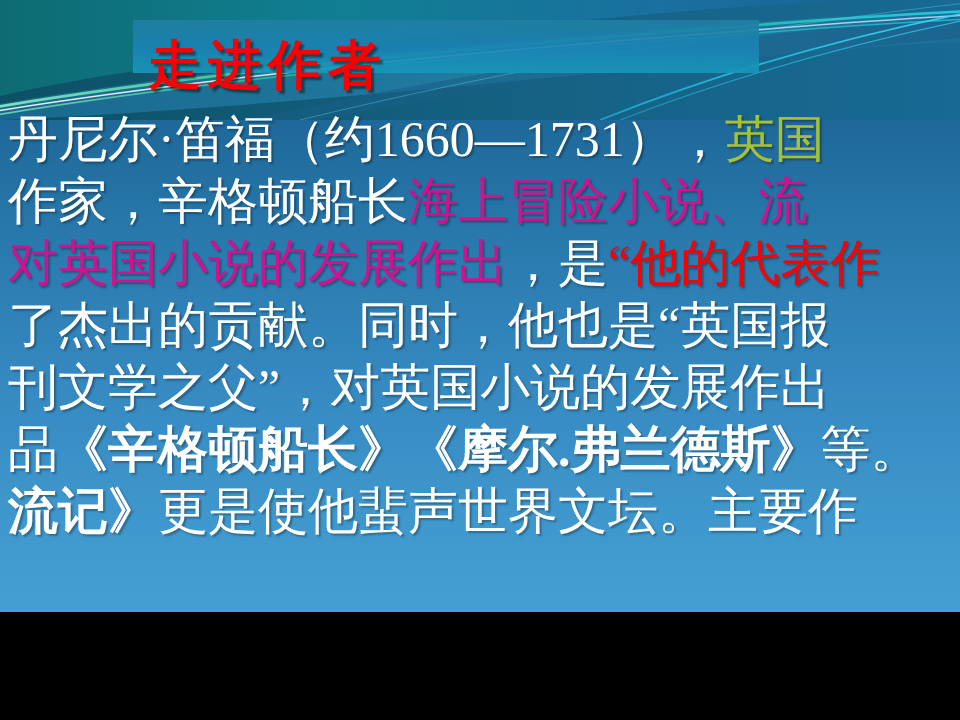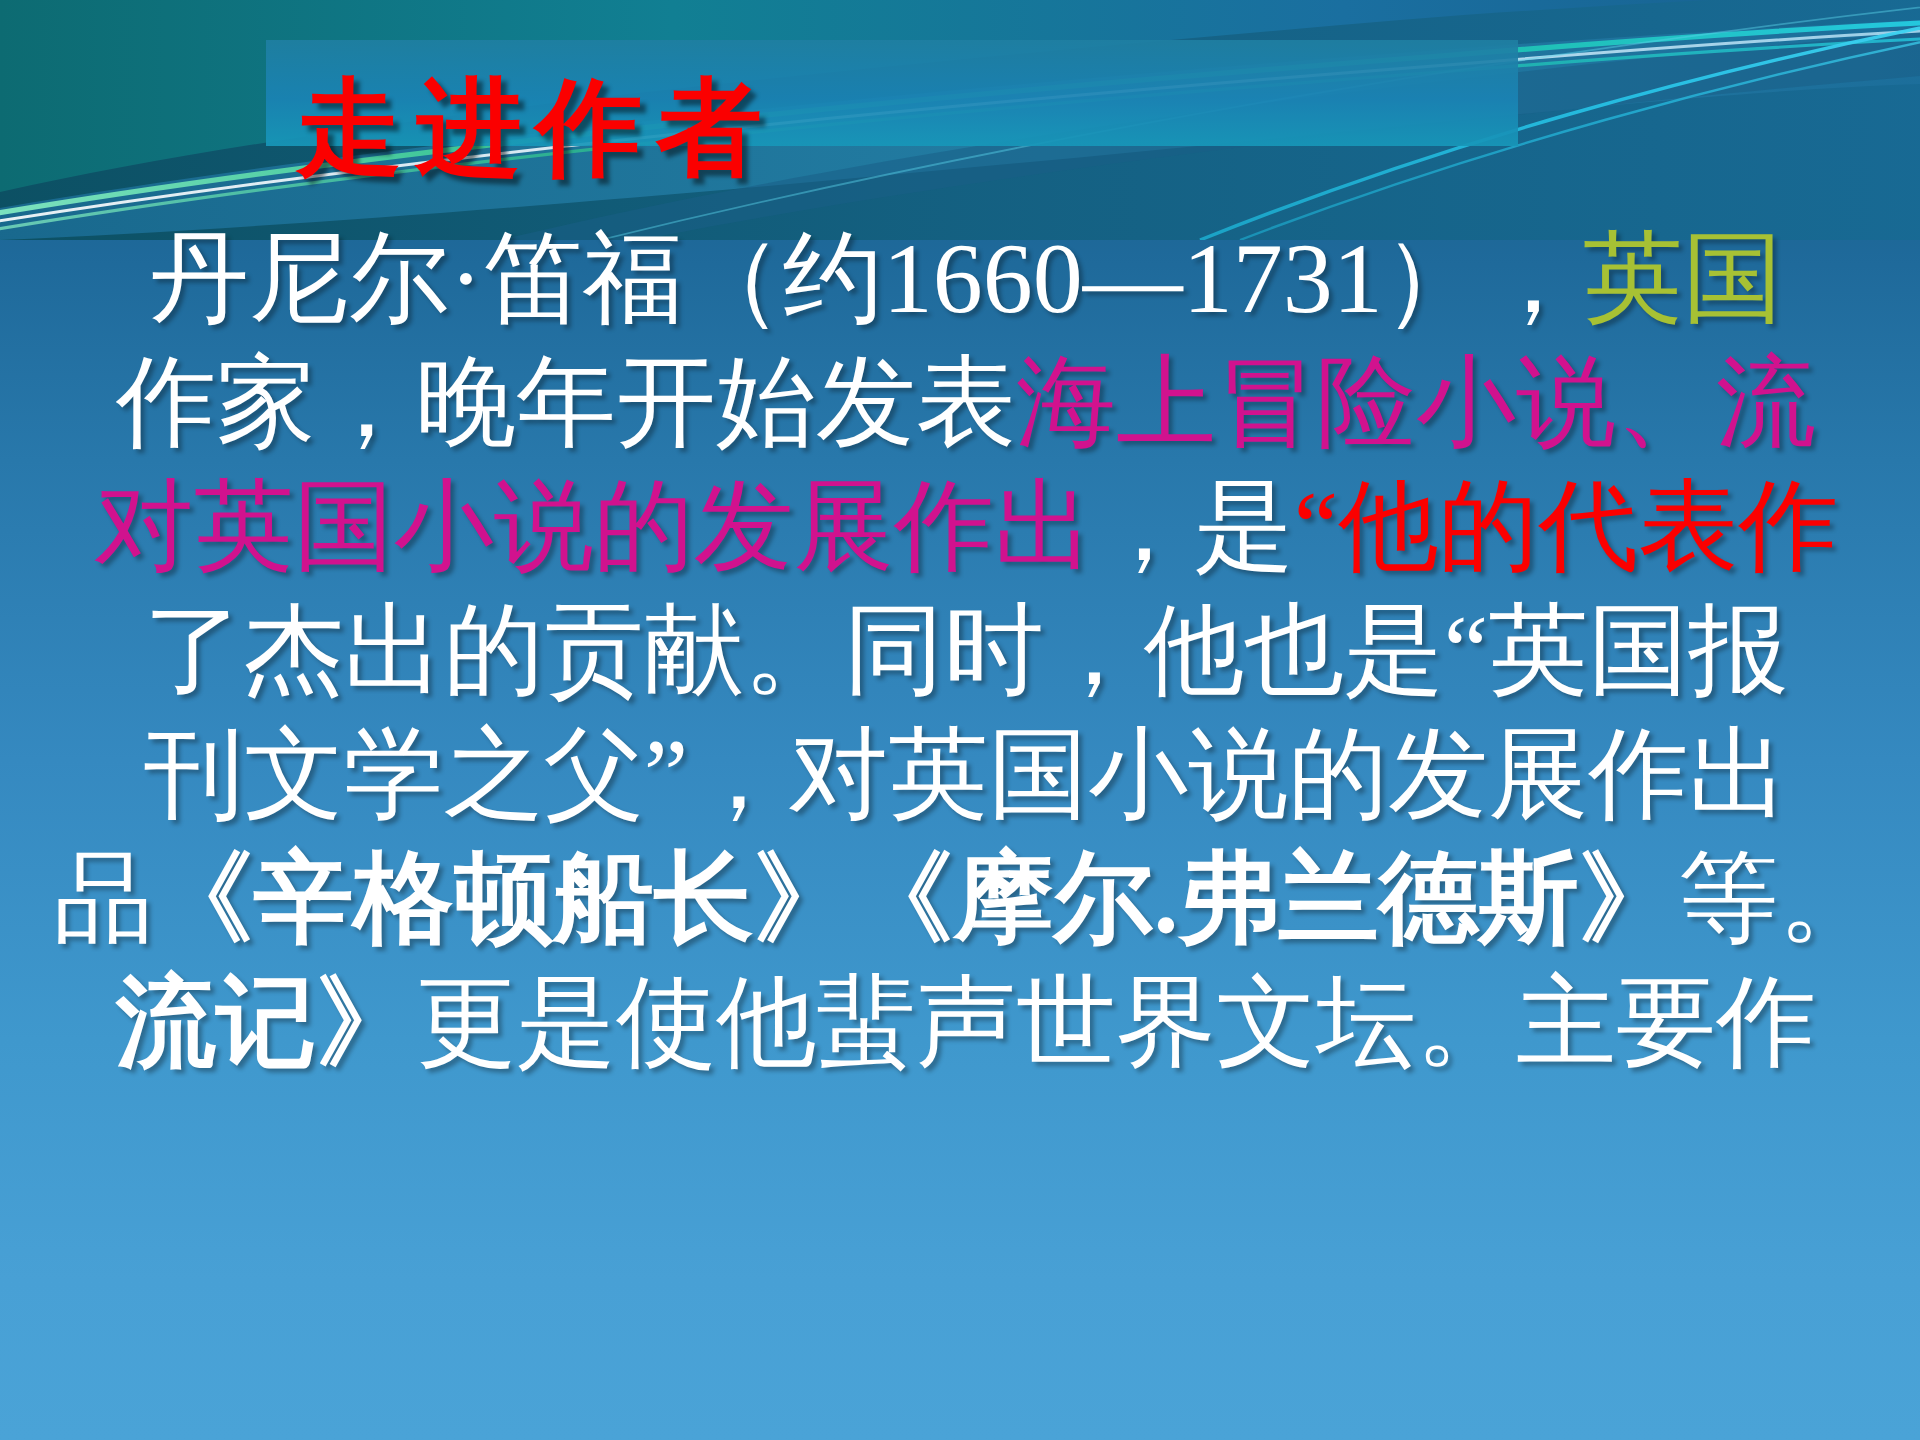--- a/index.html
+++ b/index.html
@@ -4,21 +4,21 @@
 <style>
   html, body {
     margin: 0;
     padding: 0;
     background: #000;
   }
 
   #slide {
     position: relative;
     width: 960px;
-    height: 720px;
+    height: 612px;
     overflow: hidden;
     font-family: "Liberation Serif", "DejaVu Serif", serif;
     
     background: linear-gradient(to bottom,
         #14597f 0px,
         #1b6494 90px,
         #2878ab 230px,
         #3589c0 380px,
         #3f98cd 520px,
         #48a0d5 640px,
@@ -69,21 +69,21 @@
     left: 8px;
     top: 108px;
     width: 950px;
     font-size: 50px;
     line-height: 62px;
     color: #ffffff;
     text-shadow: 2px 2px 2px rgba(0,0,0,.30);
     letter-spacing: 0px;
     white-space: nowrap;
   }
-  #body-text .ln { display: block; height: 62px; text-align: center; }
+  #body-text .ln { display: block; height: 62px; }
 
   .c-white   { color: #ffffff; }
   .c-yellow  { color: #a7c134; }
   .c-magenta { color: #d1128e; font-family: Liberation Serif, serif; }
   .c-red     { color: #fb0000; }
   .bold      { font-weight: bold; }
 </style>
 </head>
 <body>
 
@@ -148,21 +148,21 @@
 
   <div id="title-plate"></div>
 
   <div id="slide-title">走进作者</div>
 
   <div id="body-text">
     <span class="ln">
       <span class="c-white">丹尼尔·笛福（约1660—1731），</span><span class="c-yellow">英国</span>
     </span>
     <span class="ln">
-      <span class="c-white">作家，晚年开始发表</span><span class="c-magenta">海上冒险小说、流</span>
+      <span class="c-white">作家，辛格顿船长</span><span class="c-magenta">海上冒险小说、流</span>
     </span>
     <span class="ln">
       <span class="c-magenta">对英国小说的发展作出</span><span class="c-white">，是</span><span class="c-red">“他的代表作</span>
     </span>
     <span class="ln">
       <span class="c-white">了杰出的贡献。同时，他也是“英国报</span>
     </span>
     <span class="ln">
       <span class="c-white">刊文学之父”，对英国小说的发展作出</span>
     </span>

